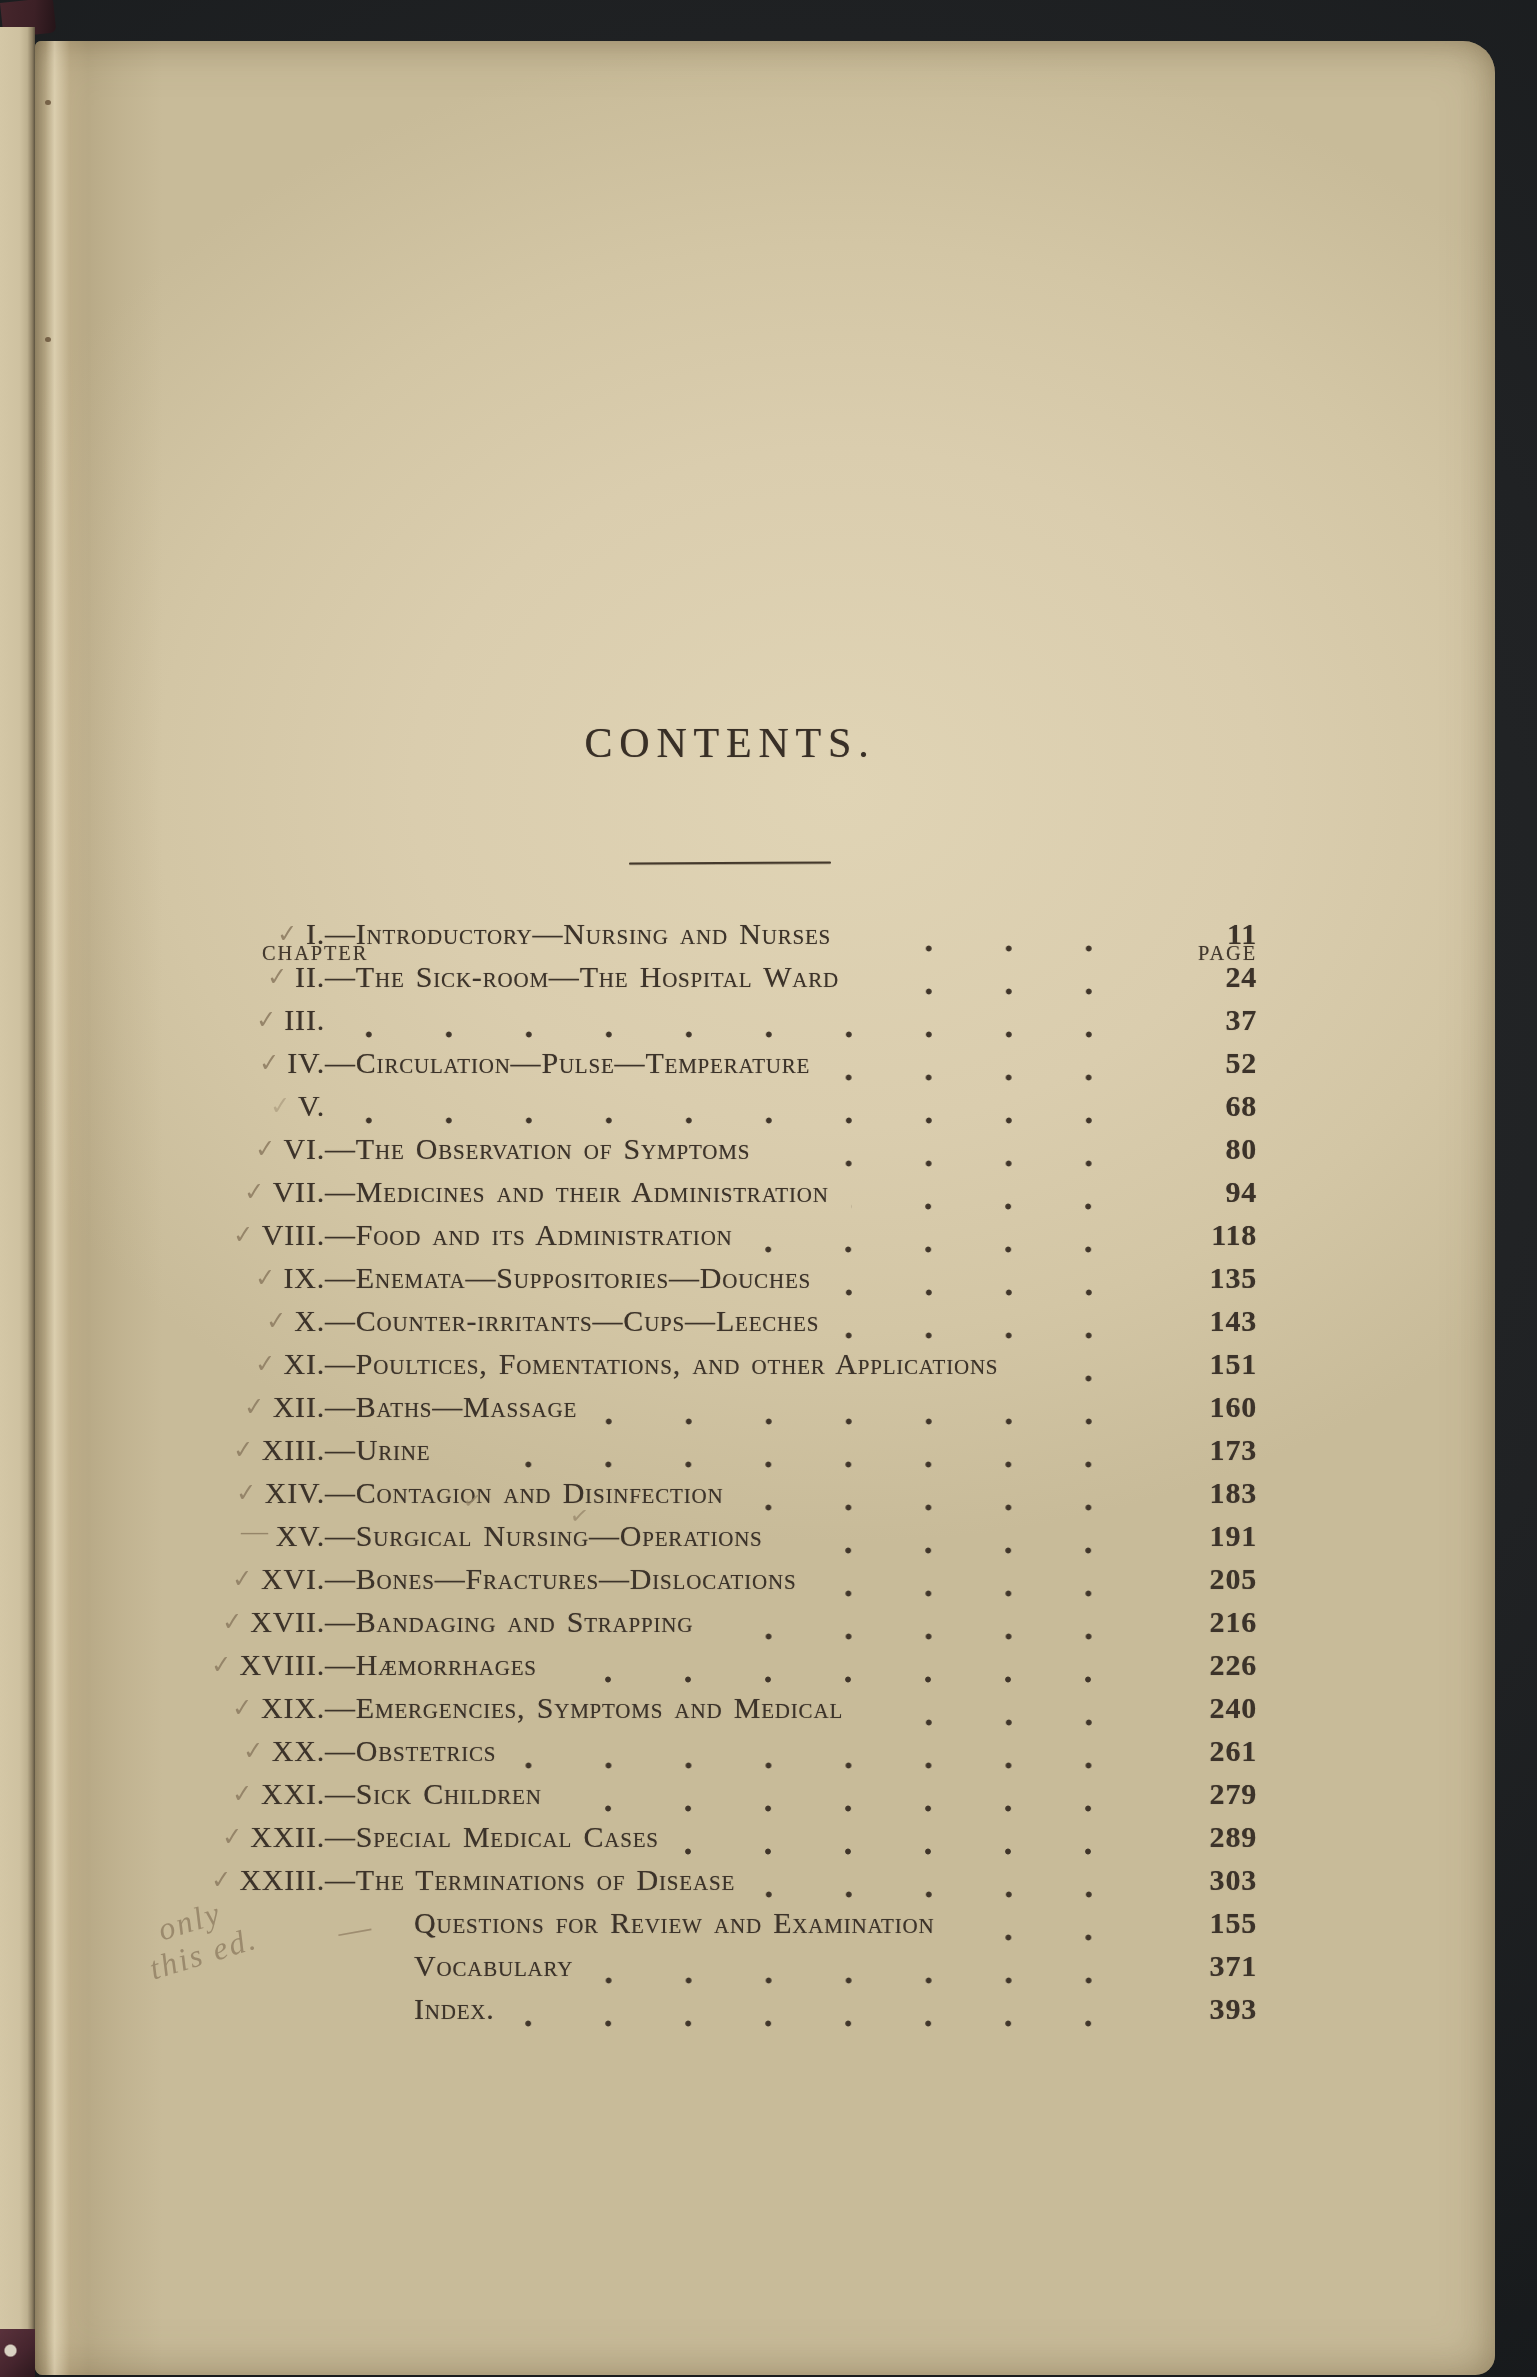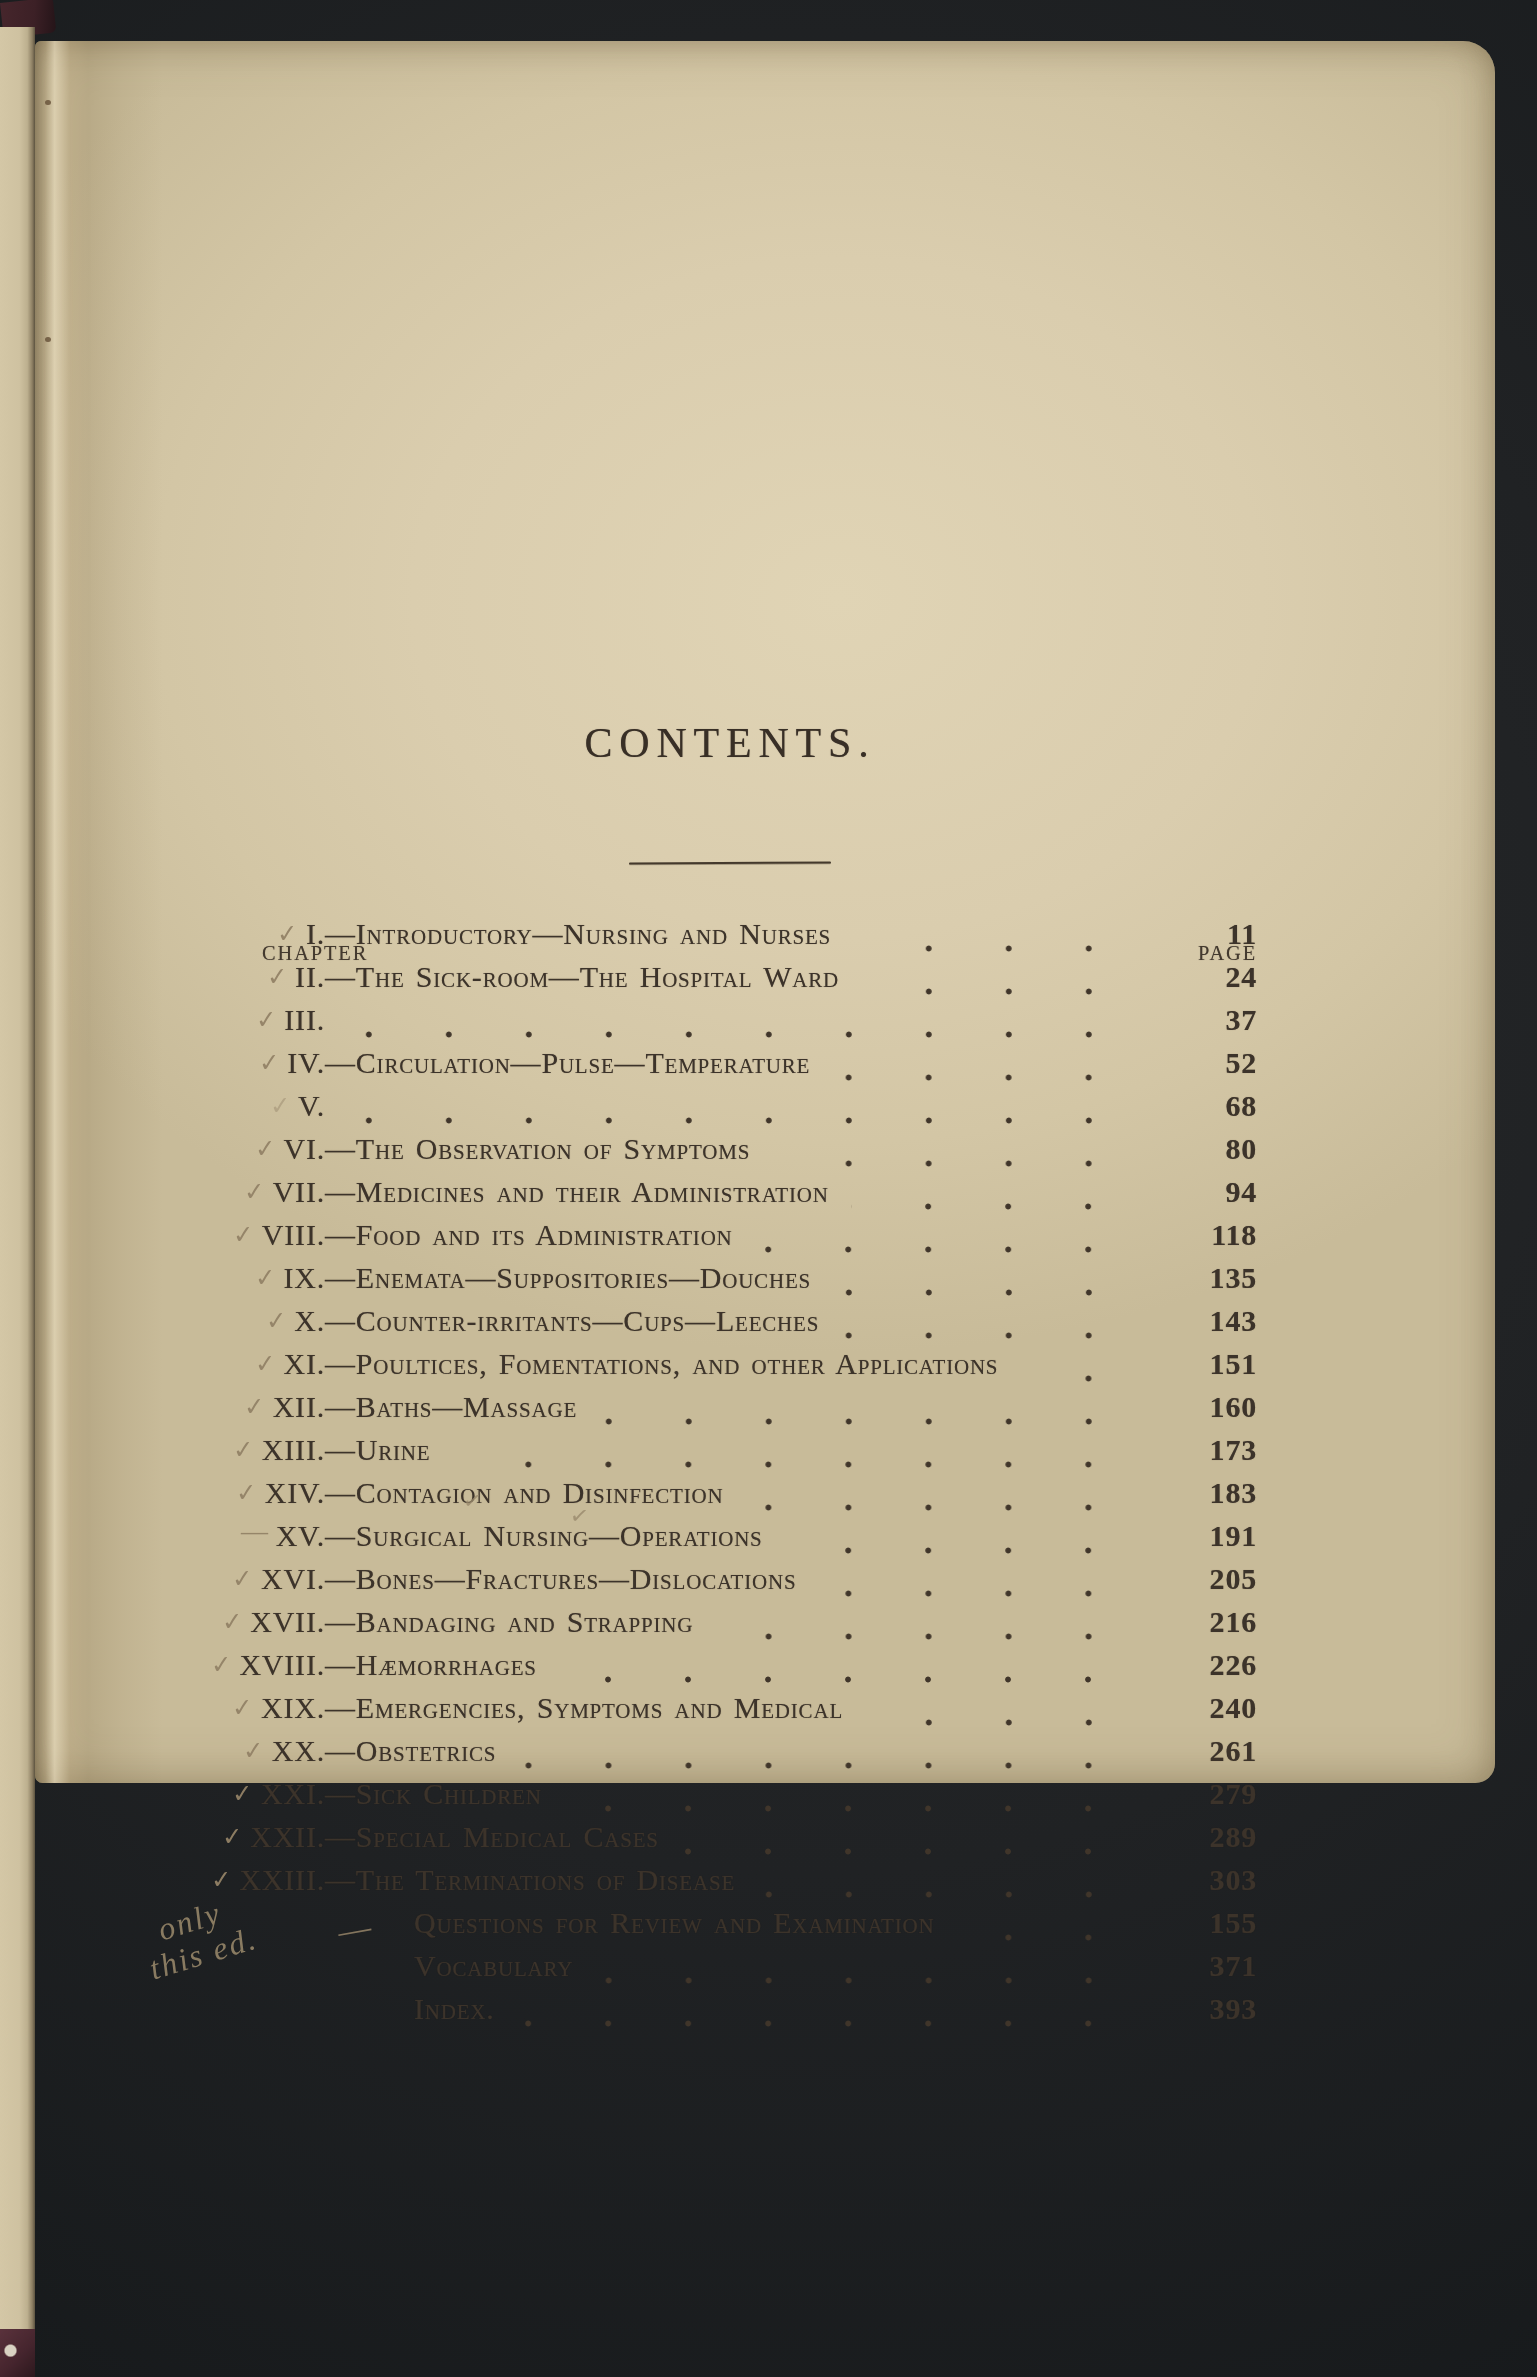--- a/index.html
+++ b/index.html
@@ -27,21 +27,21 @@
     border-radius:0 4.5px 6px 0;
   }
   .binding-bottom{
     position:absolute;left:0;top:2329px;width:35px;height:48px;
     background:
       radial-gradient(circle at 30% 45%, #d9d2c2 0 5.3px, rgba(217,210,194,0) 6.8px),
       linear-gradient(135deg,#5a323c 0%,#46252e 55%,#2c181d 100%);
   }
   
   .page{
-    position:absolute;left:35px;top:41px;width:1460px;height:1742px;
+    position:absolute;left:35px;top:41px;width:1460px;height:2334px;
     background:radial-gradient(ellipse 943px 755px at 55% 32%, #e0d4b5 0%, #dacdae 45%, #d3c6a5 72%, #c8bb99 100%);
     border-radius:6px 32px 19.6px 7.5px;
     box-shadow:
       inset 0 0 53px rgba(96,78,48,.28),
       inset -12px -9px 34px -13.6px rgba(96,78,48,.30),
       inset 0 13.6px 30px -16.6px rgba(96,78,48,.35);
   }
   
   .gutter{
     position:absolute;left:0;top:0;width:128px;height:100%;

